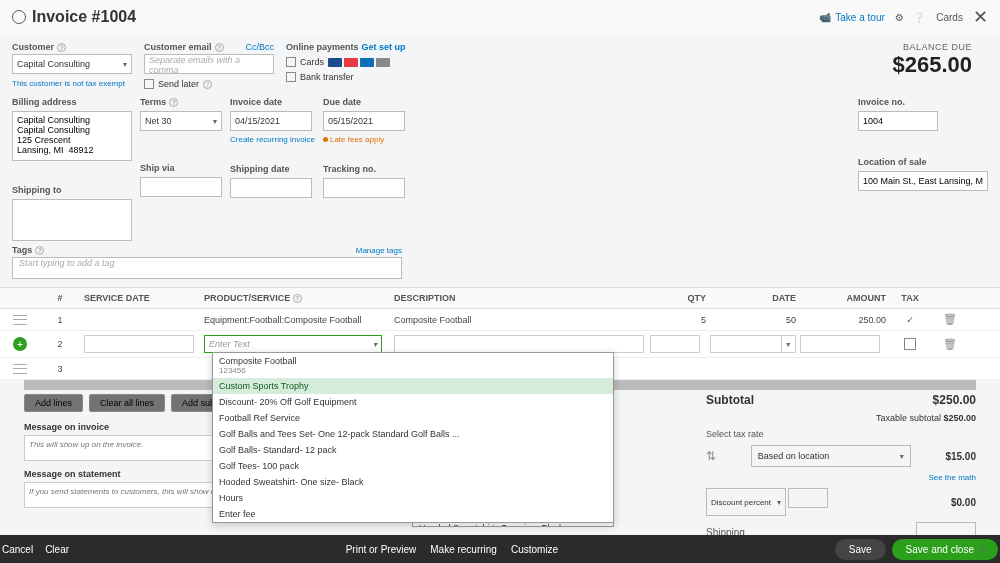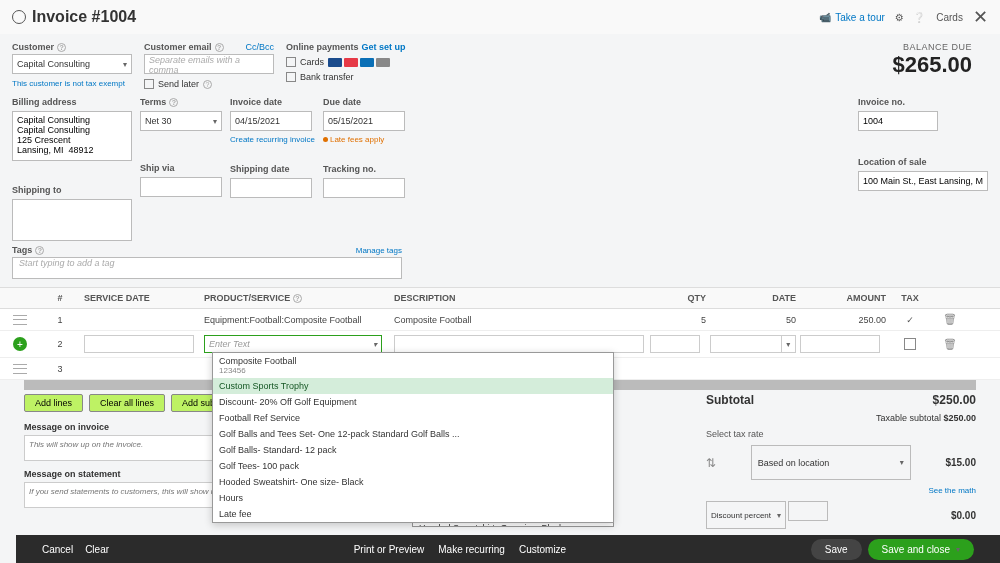--- a/index.html
+++ b/index.html
@@ -77,38 +77,38 @@
 .dropdown-panel { position:absolute; top:352px; left:212px; width:402px; background:#fff; border:1px solid #999; box-shadow:0 2px 8px rgba(0,0,0,0.2); z-index:100; font-size:9px; max-height:175px; overflow:hidden; }
 .dd-item { padding:3px 6px; cursor:pointer; }
 .dd-item.highlight { background:#d4edda; color:#155724; }
 .dd-sub { color:#888; font-size:8px; }
 .dd-right-panel { position:absolute; top:352px; left:412px; width:202px; background:#fff; border:1px solid #999; z-index:99; font-size:9px; max-height:175px; overflow:hidden; }
 
 .scroll-indicator { height:10px; background:#e8e8e8; position:relative; margin:0 24px 0 24px; }
 .scroll-thumb { position:absolute; height:100%; background:#bbb; }
 
 .action-row { display:flex; gap:6px; padding:4px 24px; }
-.action-btn { border:1px solid #888; background:#bef264; padding:3px 10px; font-size:9px; border-radius:2px; cursor:pointer; }
+.action-btn { border:1px solid #888; background:#737373; padding:3px 10px; font-size:9px; border-radius:2px; cursor:pointer; }
 
 .bottom-section { display:flex; justify-content:space-between; padding:0 24px; gap:20px; }
 .bottom-left { flex:1; max-width:400px; }
 .msg-label { font-size:9px; font-weight:600; margin:6px 0 3px 0; }
 .msg-input { width:100%; height:26px; border:1px solid #ccc; background:#fff; font-size:8px; padding:4px; color:#aaa; font-style:italic; resize:none; }
 .bottom-right { width:270px; font-size:10px; }
 .totals-row { display:flex; justify-content:space-between; align-items:center; padding:3px 0; }
 .totals-label { color:#555; font-size:10px; }
 .totals-val { font-weight:600; }
 .subtotal-row { font-size:12px; font-weight:600; }
-.tax-sel { border:1px solid #bbb; height:35px; width:160px; font-size:9px; padding:0 6px; display:flex; align-items:center; justify-content:space-between; }
+.tax-sel { border:1px solid #bbb; height:22px; width:160px; font-size:9px; padding:0 6px; display:flex; align-items:center; justify-content:space-between; }
 .disc-sel { border:1px solid #bbb; height:28px; width:80px; font-size:8px; padding:0 4px; display:flex; align-items:center; justify-content:space-between; }
 .disc-val { border:1px solid #bbb; height:20px; width:40px; }
 .arrows-ic { color:#888; font-size:12px; }
 .ship-input { border:1px solid #bbb; height:20px; width:60px; }
 
-.footer { position:fixed; bottom:0; left:0; right:0; height:28px; background:#2b2b2b; display:flex; align-items:center; justify-content:space-between; padding:0 26px;margin-left:16px; }
+.footer { position:fixed; bottom:0; left:0; right:0; height:28px; background:#2b2b2b; display:flex; align-items:center; justify-content:space-between; padding:0 2px; }
 .foot-left { display:flex; gap:12px; }
 .foot-link { color:#fff; font-size:10px; cursor:pointer; }
 .foot-center { display:flex; gap:14px; }
 .foot-right { display:flex; gap:6px; }
 .save-btn { background:#444; color:#fff; border:none; padding:5px 14px; border-radius:12px; font-size:10px; cursor:pointer; }
 .save-close-btn { background:#2ca01c; color:#fff; border:none; padding:5px 14px; border-radius:12px; font-size:10px; cursor:pointer; display:flex; align-items:center; gap:6px; }
 .history-icon { width:14px; height:14px; border:1.5px solid #555; border-radius:50%; position:relative; }
 </style>
 </head>
 <body>
@@ -357,21 +357,21 @@
   <div class="dd-item">
       <div>Golf Tees- 100 pack</div>
     </div>
   <div class="dd-item">
       <div>Hooded Sweatshirt- One size- Black</div>
     </div>
   <div class="dd-item">
       <div>Hours</div>
     </div>
   <div class="dd-item">
-      <div>Late fee</div>
+      <div>Enter fee</div>
     </div>
 </div>
 <div class="dd-right-panel">
   <div class="dd-item">
       <div>Composite Football</div>
       <div class="dd-sub">Equipment : Football</div>
     </div>
   <div class="dd-item">
       <div>Custom sports trophy</div>
     </div>

